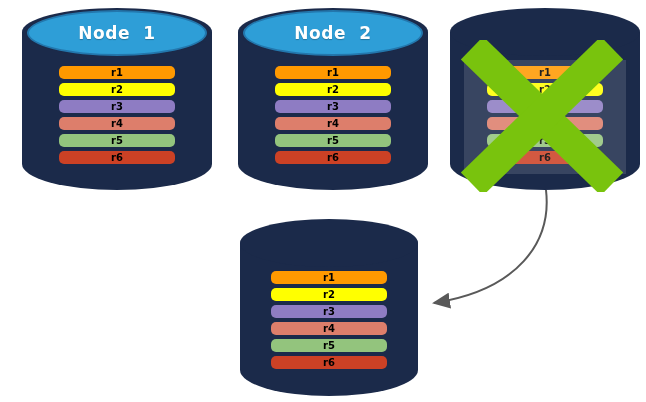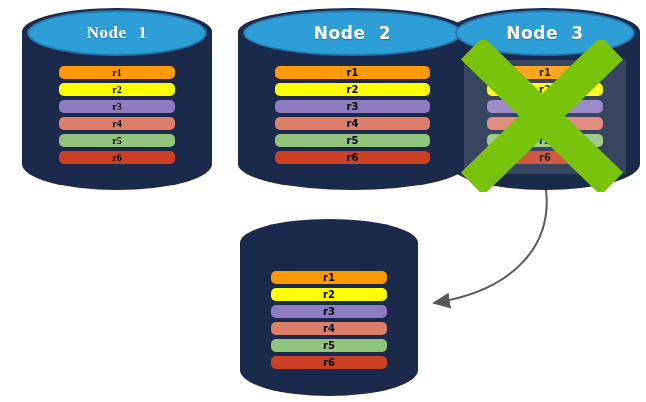--- a/index.html
+++ b/index.html
@@ -34,22 +34,22 @@
   .bars{
     position:absolute;left:37px;right:37px;top:58px;z-index:2;
     display:flex;flex-direction:column;gap:4px;
   }
   .bar{
     height:13px;line-height:13px;border-radius:5px;
     text-align:center;font-size:10px;font-weight:bold;color:#000000;
   }
 
   
-  .node1{left:22px; top:8px;  width:190px;height:182px;font-family:Liberation Serif, serif;}
-  .node2{left:238px;top:8px;  width:190px;height:182px;padding-left:39px;}
+  .node1{left:22px; top:8px;  width:190px;height:182px;}
+  .node2{left:238px;top:8px;  width:190px;height:182px;}
   .node3{left:450px;top:8px;  width:190px;height:182px;}
   .node4{left:240px;top:219px;width:178px;height:177px;}
   .node4 .bars{left:31px;right:31px;top:52px;}
 
   
   .fade{
     position:absolute;left:14px;right:14px;top:52px;bottom:16px;
     background:rgba(255,255,255,0.13);z-index:3;
   }
 
@@ -90,23 +90,20 @@
       <div class="bar" style="background: rgb(142, 124, 195);">r3</div>
       <div class="bar" style="background: rgb(221, 126, 107);">r4</div>
       <div class="bar" style="background: rgb(147, 196, 125);">r5</div>
       <div class="bar" style="background: rgb(204, 65, 37);">r6</div>
     </div>
   </div>
 
   <div class="cyl node3">
     <div class="cyl-body"></div>
     <div class="cyl-top"></div>
-    <div class="cyl-cap">
-      <span class="cyl-title">Node 3</span>
-    </div>
     <div class="bars">
       <div class="bar" style="background: rgb(255, 153, 0);">r1</div>
       <div class="bar" style="background: rgb(255, 255, 0);">r2</div>
       <div class="bar" style="background: rgb(142, 124, 195);">r3</div>
       <div class="bar" style="background: rgb(221, 126, 107);">r4</div>
       <div class="bar" style="background: rgb(147, 196, 125);">r5</div>
       <div class="bar" style="background: rgb(204, 65, 37);">r6</div>
     </div>
     <div class="fade"></div>
   </div>

